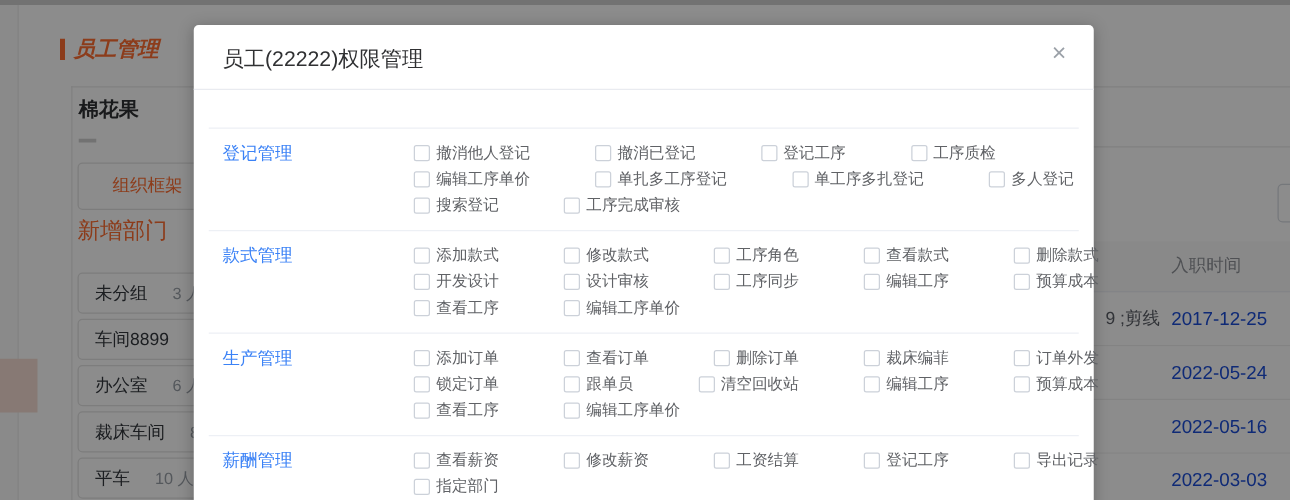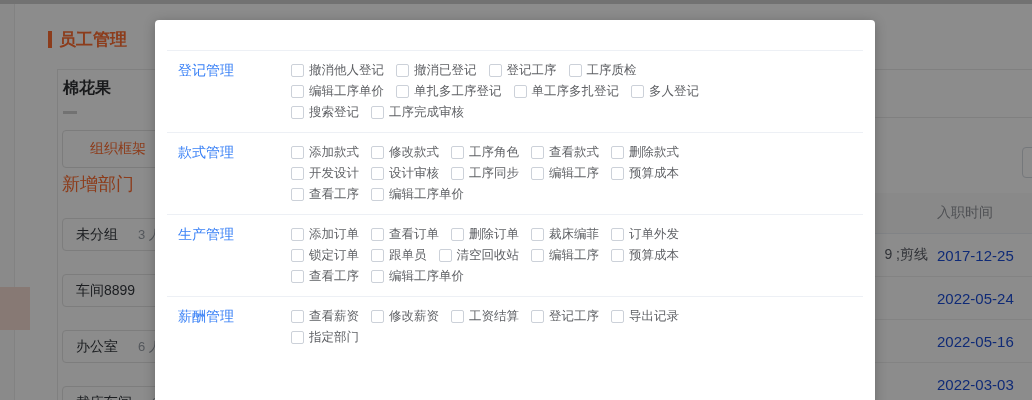--- a/index.html
+++ b/index.html
@@ -11,35 +11,35 @@
   }
   .abs { position:absolute; }
 
   
   .top-strip { left:0; top:0; width:1032px; height:4px; background:#cfcfcf; }
   .left-rail { left:0; top:4px; width:15px; height:396px; background:#fbfbfb; border-right:1px solid #ededed; }
   .pink-block { left:0; top:287px; width:30px; height:43px; background:#f6ddd4; }
 
   .page-title-row { left:48px; top:28px; display:flex; align-items:center; gap:7px; }
   .title-bar { width:4px; height:17px; background:var(--accent); }
-  .page-title { font-size:17px; font-weight:600; color:var(--accent); }
+  .page-title { font-size:17px; font-weight:600; color:var(--accent);font-style:italic; }
 
   .panel-top-border { left:57px; top:69px; width:975px; height:1px; background:#e9e9e9; }
   .panel-left-border { left:57px; top:69px; width:1px; height:331px; background:#e9e9e9; }
 
   .company-name { left:63px; top:78px; font-size:16px; font-weight:600; color:#2f3133; }
   .company-dash { left:63px; top:111px; width:14px; height:3px; background:#cfcfcf; }
 
   .org-button { left:62px; top:130px; width:112px; height:38px; border:1px solid #e2e2e2;
     border-radius:4px; display:flex; align-items:center; justify-content:center;
     font-size:14px; color:var(--accent); background:#fff; }
   .add-dept { left:62px; top:172px; font-size:18px; color:var(--accent); }
 
   .dept-list { left:62px; top:218px; }
-  .dept-item { width:132px; height:33px; margin-bottom:23px; border:1px solid #e3e3e3;
+  .dept-item { width:132px; height:33px; margin-bottom:4px; border:1px solid #e3e3e3;
     border-radius:4px; background:#fff; display:flex; align-items:center; gap:20px; padding:0 13px; }
   .dept-name { font-size:14px; color:#33373d; white-space:nowrap; }
   .dept-count { font-size:13px; color:#9aa0a8; white-space:nowrap; }
 
   .right-line { left:600px; top:117px; width:432px; height:1px; background:#e9e9e9; }
   .cut-button { left:1022px; top:147px; width:30px; height:31px; border:1px solid #d6dae1;
     border-radius:4px; background:#fff; }
 
   .bg-table { left:700px; top:193px; width:332px; }
   .trow { display:flex; align-items:center; height:43px; border-bottom:1px solid #efefef; background:#fff; }
@@ -56,21 +56,21 @@
   .modal-header { position:relative; height:52px; padding:16px 24px 0 23px; border-bottom:1px solid #e9ebf0; }
   .modal-title { font-size:17px; font-weight:500; color:#303133; }
   .modal-close { position:absolute; right:22px; top:13px; font-size:20px; line-height:20px;
     color:#9ba1a8; cursor:pointer; font-weight:400; }
   .modal-body { padding:30px 12px 0 12px; }
 
   .perm-section { border-top:1px solid #edf0f5; padding:9px 0 9px 11px; display:flex; align-items:flex-start; }
   .sec-label { width:113px; flex:0 0 113px; font-size:14px; color:#3b82f6; line-height:21px; }
   .sec-rows { flex:1; }
   .perm-row { height:21px; display:flex; align-items:center; }
-  .perm-item { display:inline-flex; align-items:center; margin-right:12px; cursor:pointer; }
+  .perm-item { display:inline-flex; align-items:center; margin-right:12px; cursor:pointer;margin-left:40px; }
   .cb { width:13px; height:13px; border:1px solid #ccd1d9; border-radius:2px; background:#fff; flex:0 0 13px; }
   .cb-label { margin-left:5px; font-size:12.5px; color:#606266; white-space:nowrap; }
 </style>
 </head>
 <body>
 
 <div class="abs top-strip"></div>
 <div class="abs left-rail"></div>
 <div class="abs pink-block"></div>
 
@@ -133,20 +133,24 @@
     </div>
     <div class="trow">
       <span class="tproc"></span>
       <span class="tdate">2022-03-03</span>
     </div>
   </div>
 
 <div class="abs overlay"></div>
 
 <div class="abs modal">
+  <div class="modal-header">
+    <span class="modal-title">员工(22222)权限管理</span>
+    <span class="modal-close">×</span>
+  </div>
   <div class="modal-body">
     <div>
         <div class="perm-section">
           <div class="sec-label">登记管理</div>
           <div class="sec-rows">
             <div class="perm-row">
               <label class="perm-item">
                 <span class="cb"></span>
                 <span class="cb-label">撤消他人登记</span>
               </label>

